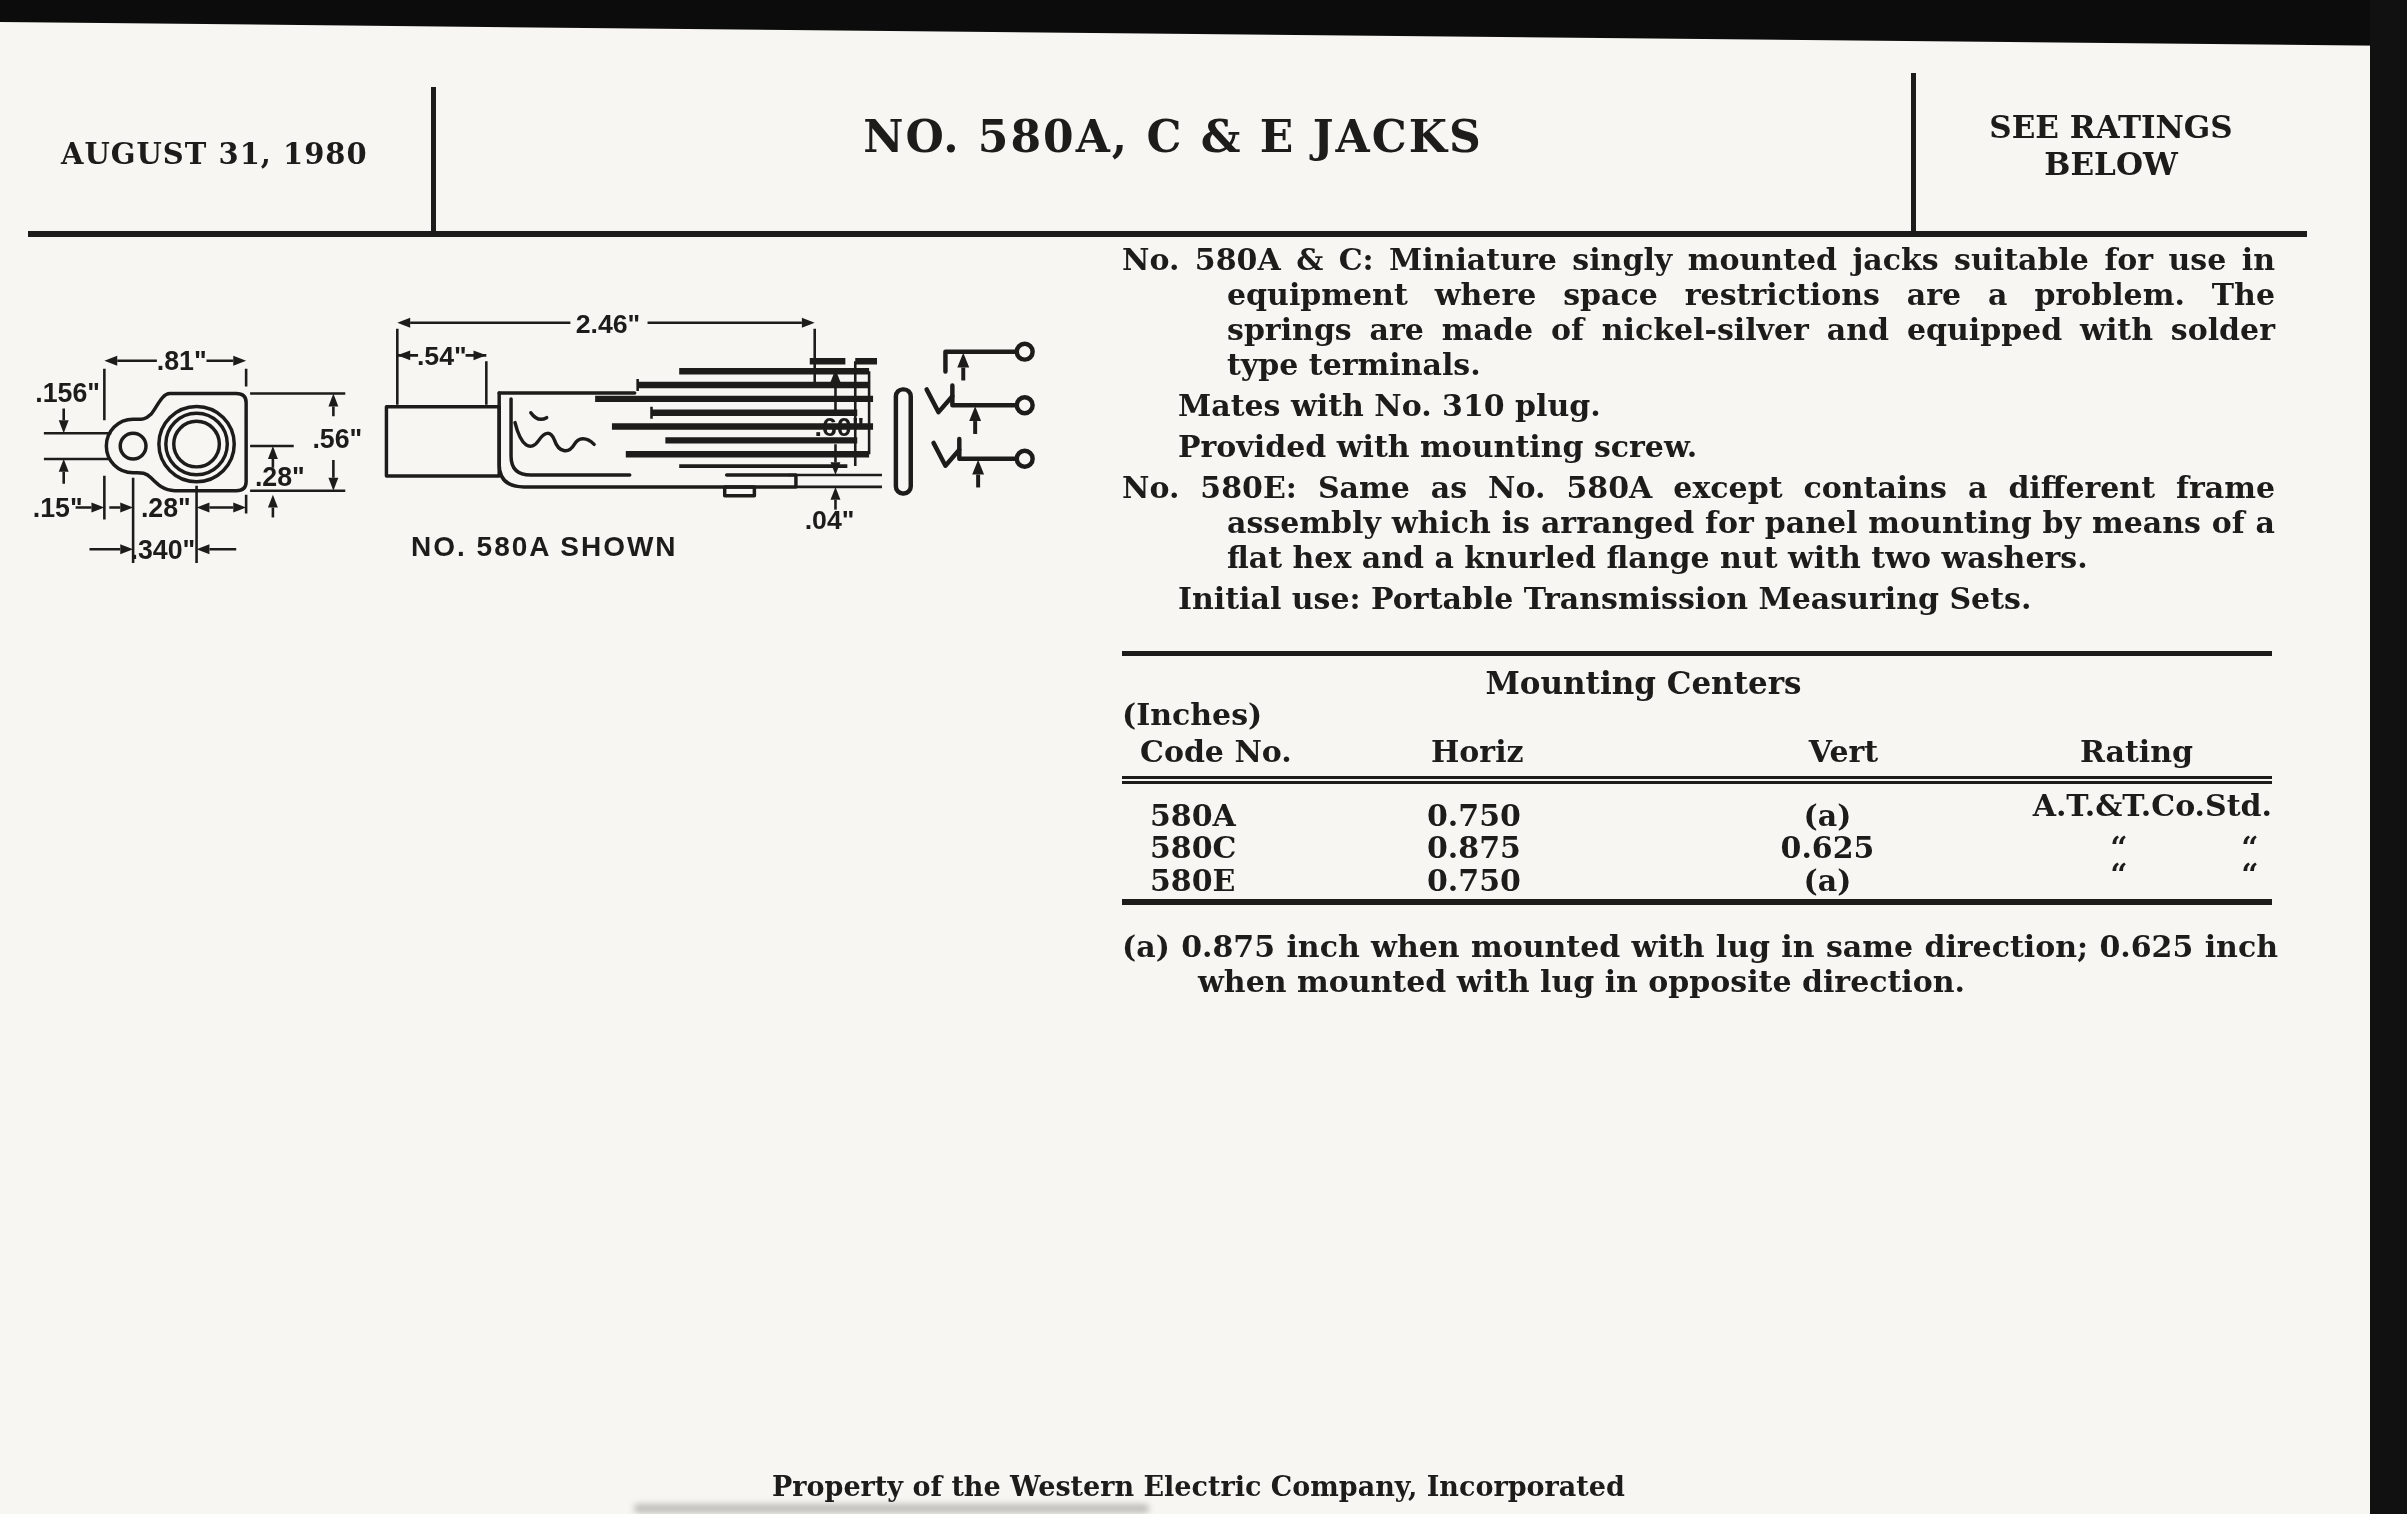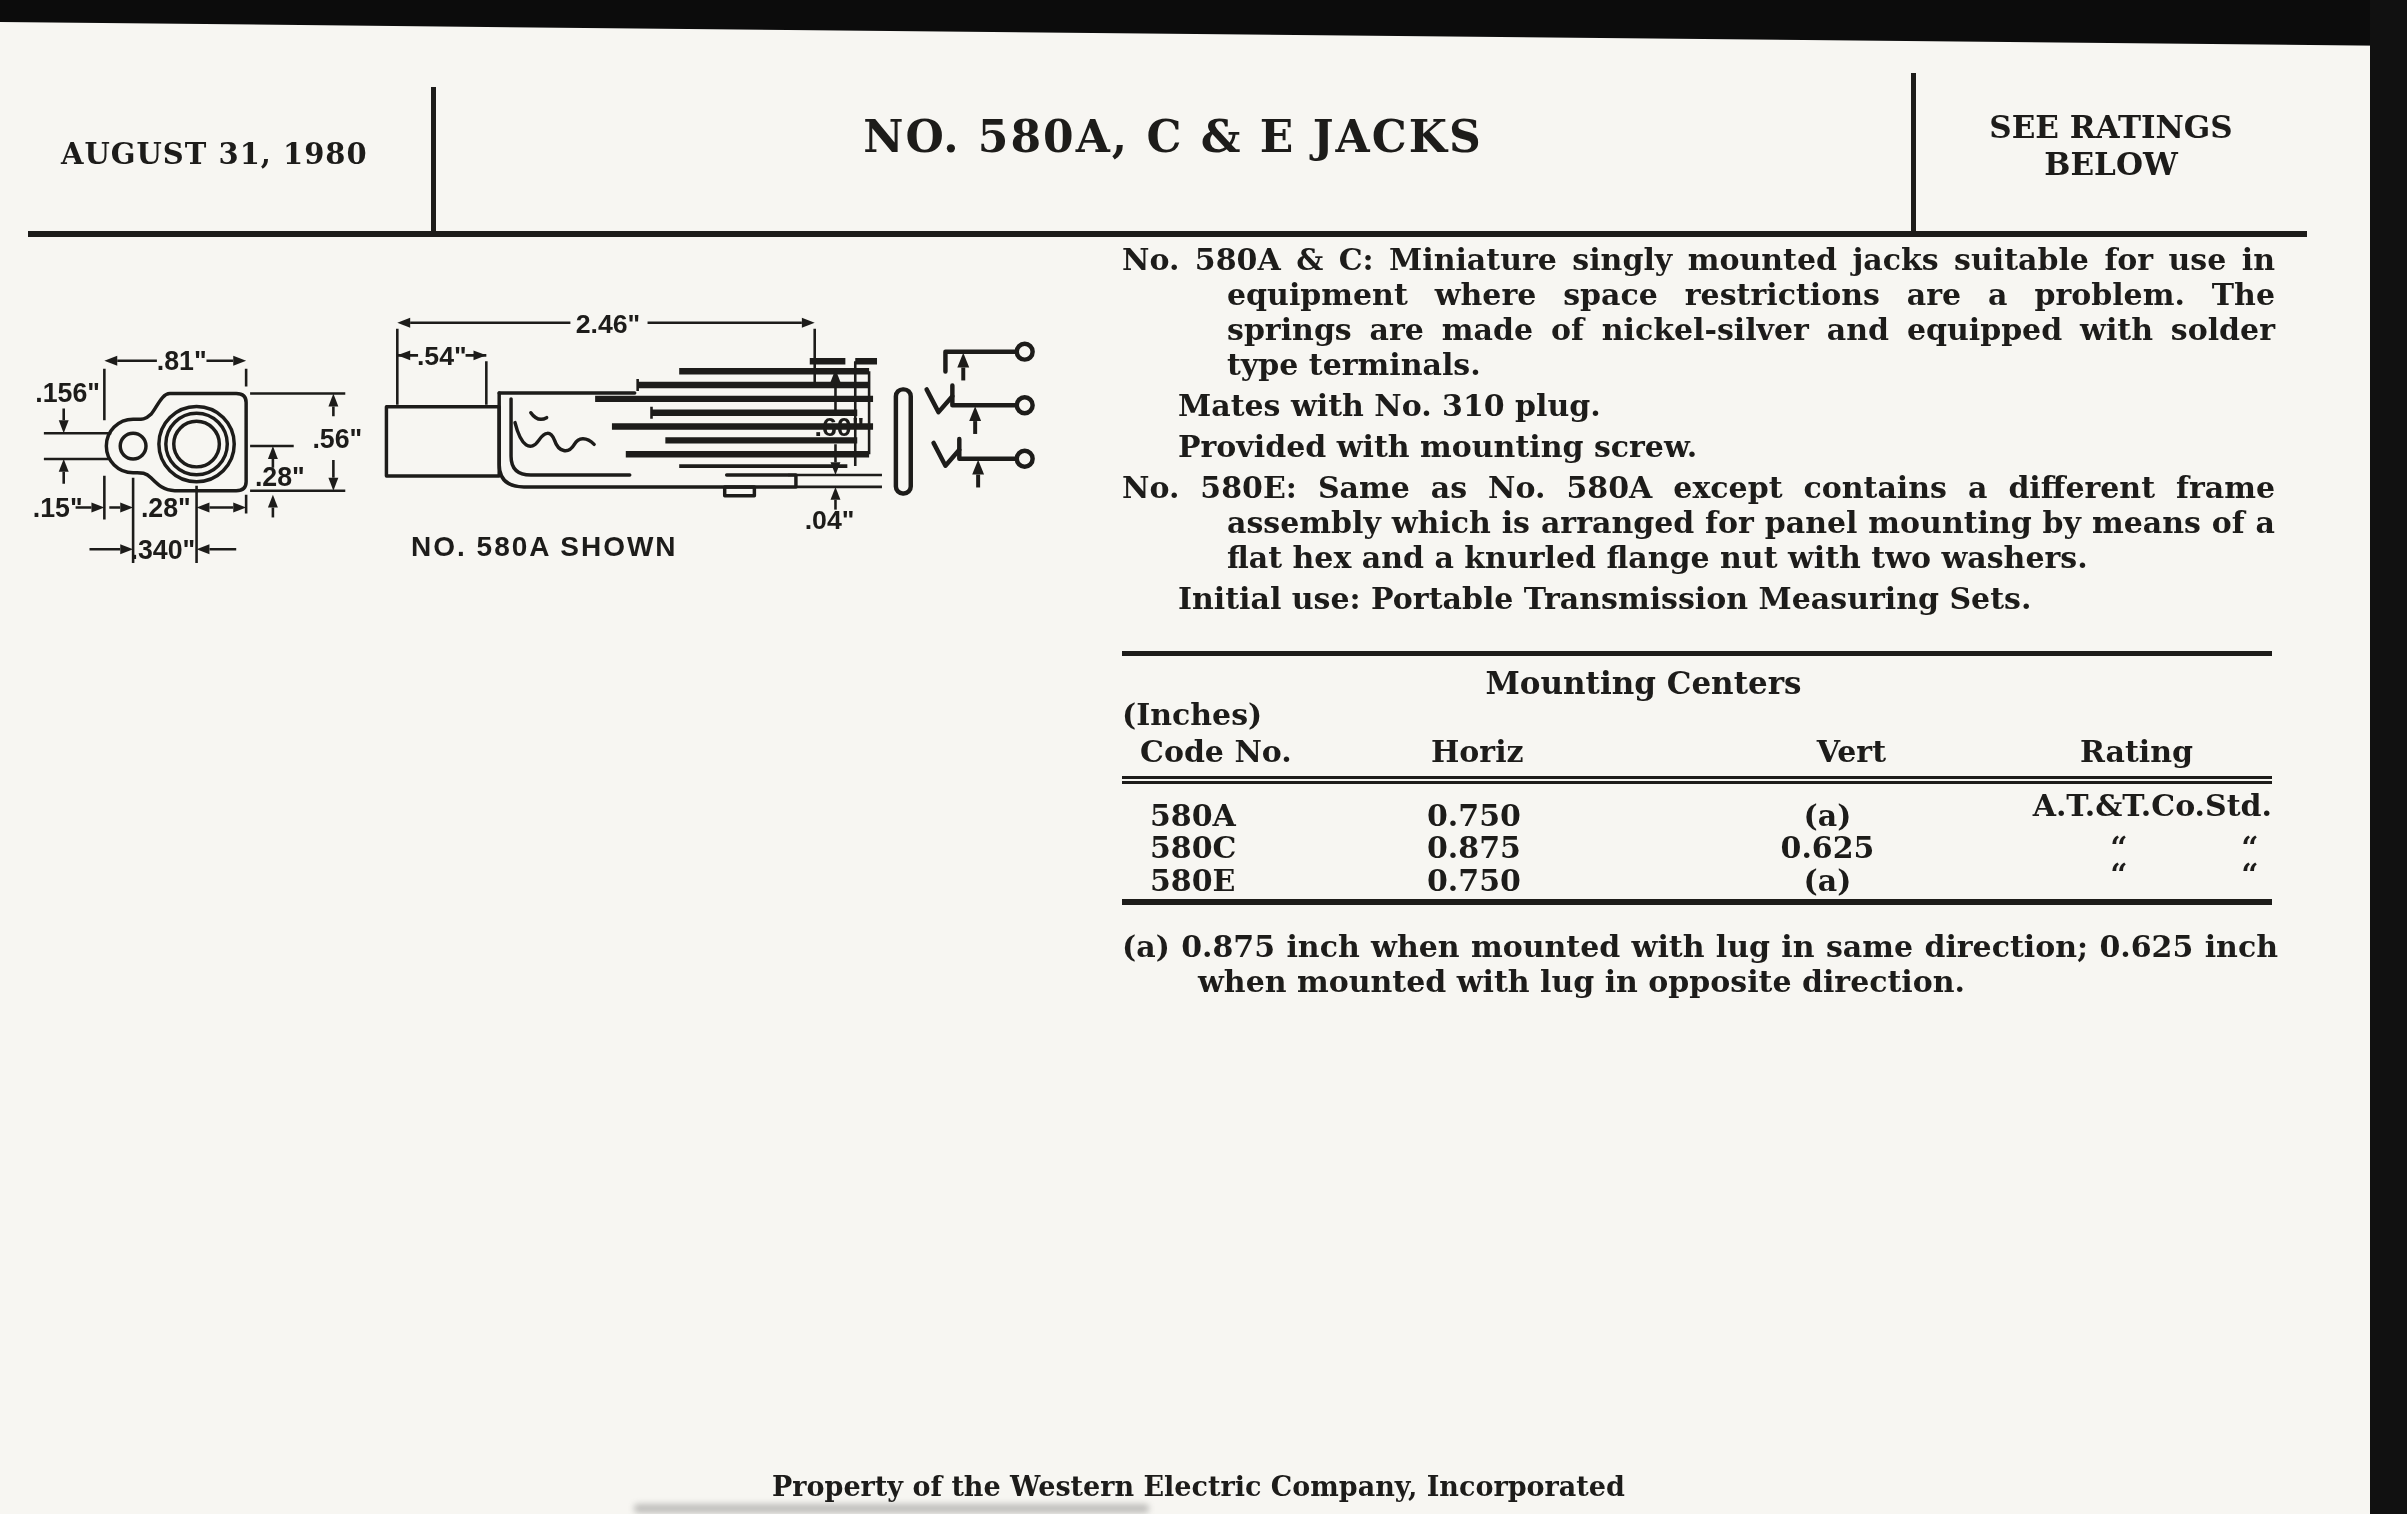--- a/index.html
+++ b/index.html
@@ -192,21 +192,21 @@
     <p class="hang">No. 580E: Same as No. 580A except contains a different frame assembly which is arranged for panel mounting by means of a flat hex and a knurled flange nut with two washers.</p>
     <p class="ind">Initial use: Portable Transmission Measuring Sets.</p>
   </div>
 
   <div class="mtable">
     <div class="trule" style="top:0;height:5px;"></div>
     <div class="t-title">Mounting Centers</div>
     <div class="t-sub">(Inches)</div>
     <div class="t-h" style="left:18px;top:83px;">Code No.</div>
     <div class="t-h" style="left:309px;top:83px;">Horiz</div>
-    <div class="t-h" style="left:645px;top:83px;width:119px;text-align:right;">Vert</div>
+    <div class="t-h" style="left:662px;top:83px;width:119px;text-align:center;">Vert</div>
     <div class="t-h" style="left:913px;top:83px;width:158px;text-align:right;">Rating</div>
     <div class="dbl"></div>
 
     <div>
       <div class="t-c" style="left:28px;top:147px;">580A</div>
       <div class="t-c" style="left:305px;top:147px;">0.750</div>
       <div class="t-c" style="left:636px;top:147px;width:139px;text-align:center;">(a)</div>
       <div class="t-c" style="right:0;top:137px;width:317px;text-align:right;">A.T.&amp;T.Co.Std.</div>
     </div>
     <div>

